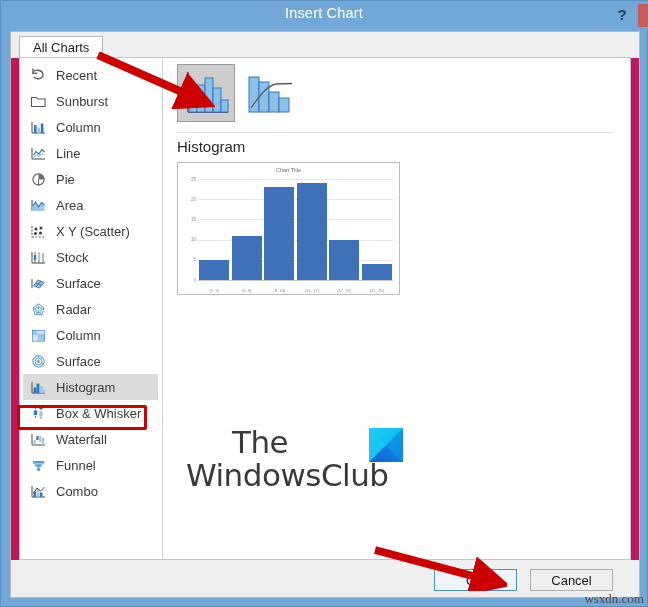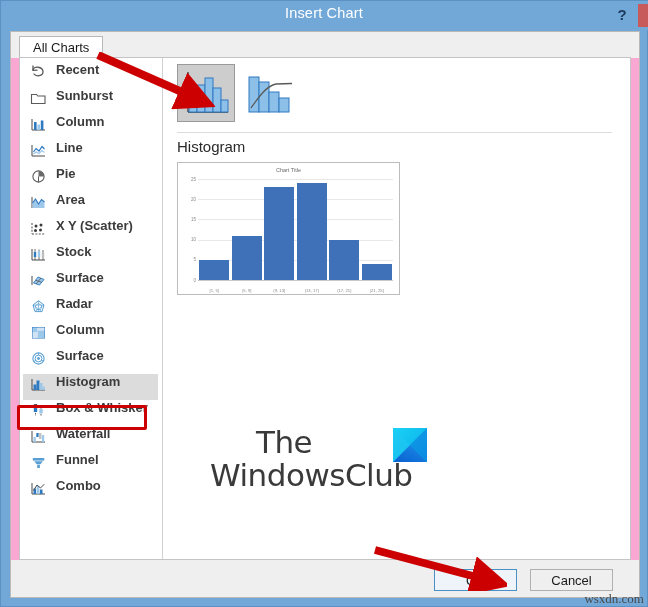--- a/index.html
+++ b/index.html
@@ -72,21 +72,21 @@
     cursor: pointer;
   }
 
   
   #client-area {
     position: absolute;
     left: 9px;
     top: 30px;
     width: 630px;
     height: 567px;
-    background: #f9a8d4;
+    background: #be185d;
     border: 1px solid #b9b9b9;
     box-sizing: border-box;
   }
 
   
   #tab-strip {
     position: absolute;
     left: 0; top: 0;
     width: 628px;
     height: 26px;
@@ -127,23 +127,23 @@
     height: 501px;
     background: #ffffff;
     border-right: 1px solid #d2d2d2;
     box-sizing: border-box;
     padding-top: 4px;
   }
   .list-item {
     position: relative;
     height: 26px;
     display: flex;
+    align-items: center;
     padding-left: 7px;
     cursor: pointer;
-    font-weight: bold;
   }
   .list-item .ico {
     width: 22px;
     height: 20px;
     flex: 0 0 22px;
     margin-right: 7px;
     display: flex;
     align-items: center;
     justify-content: center;
   }
@@ -251,21 +251,20 @@
   }
 
   
   #watermark {
     position: absolute;
     left: 186px;
     top: 424px;
     width: 230px;
     height: 72px;
     pointer-events: none;
-    margin-left: 24px;
   }
   #watermark-line1 {
     position: absolute;
     left: 46px;
     top: 0px;
     font-size: 31px;
     color: #3a3a3a;
     font-family: "DejaVu Sans", sans-serif;
     letter-spacing: -0.5px;
   }

